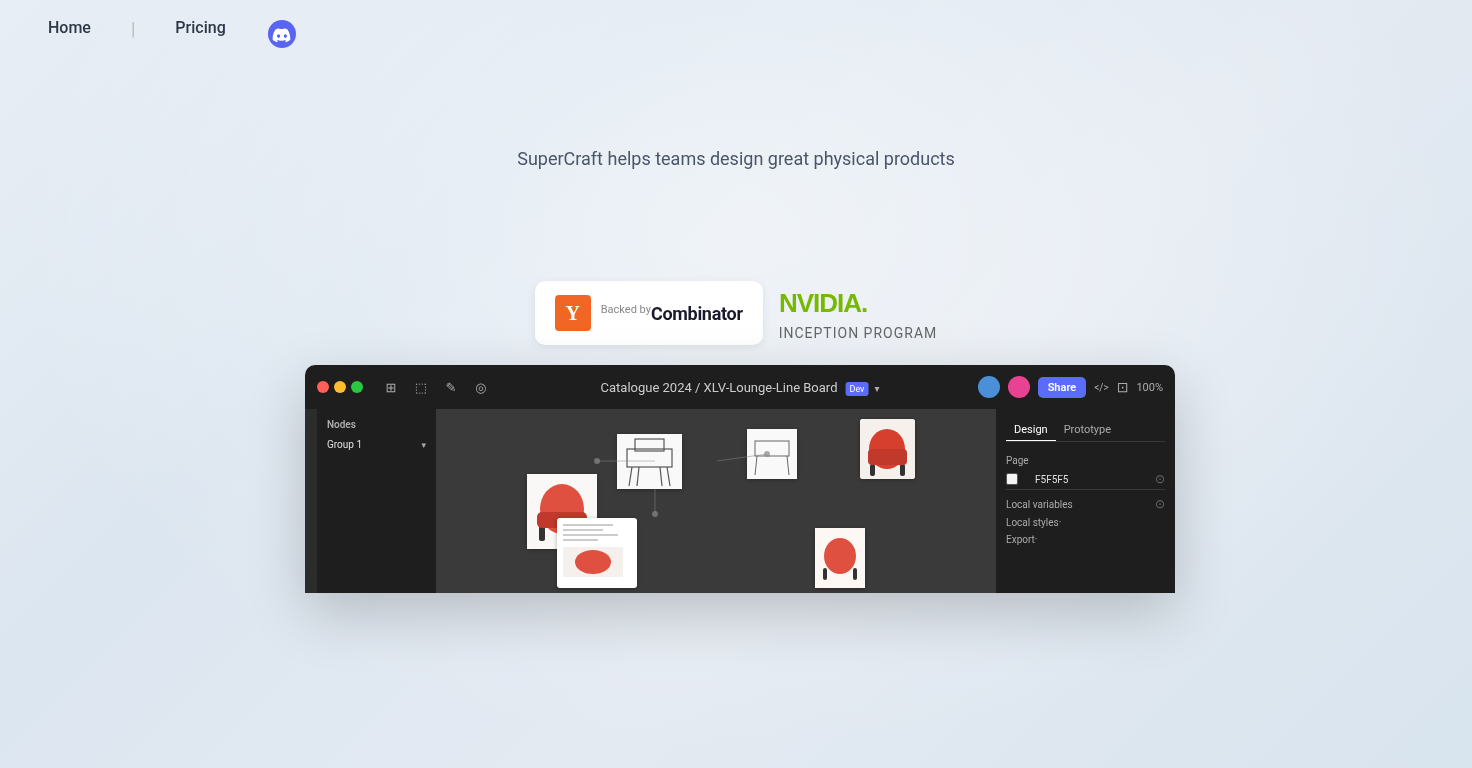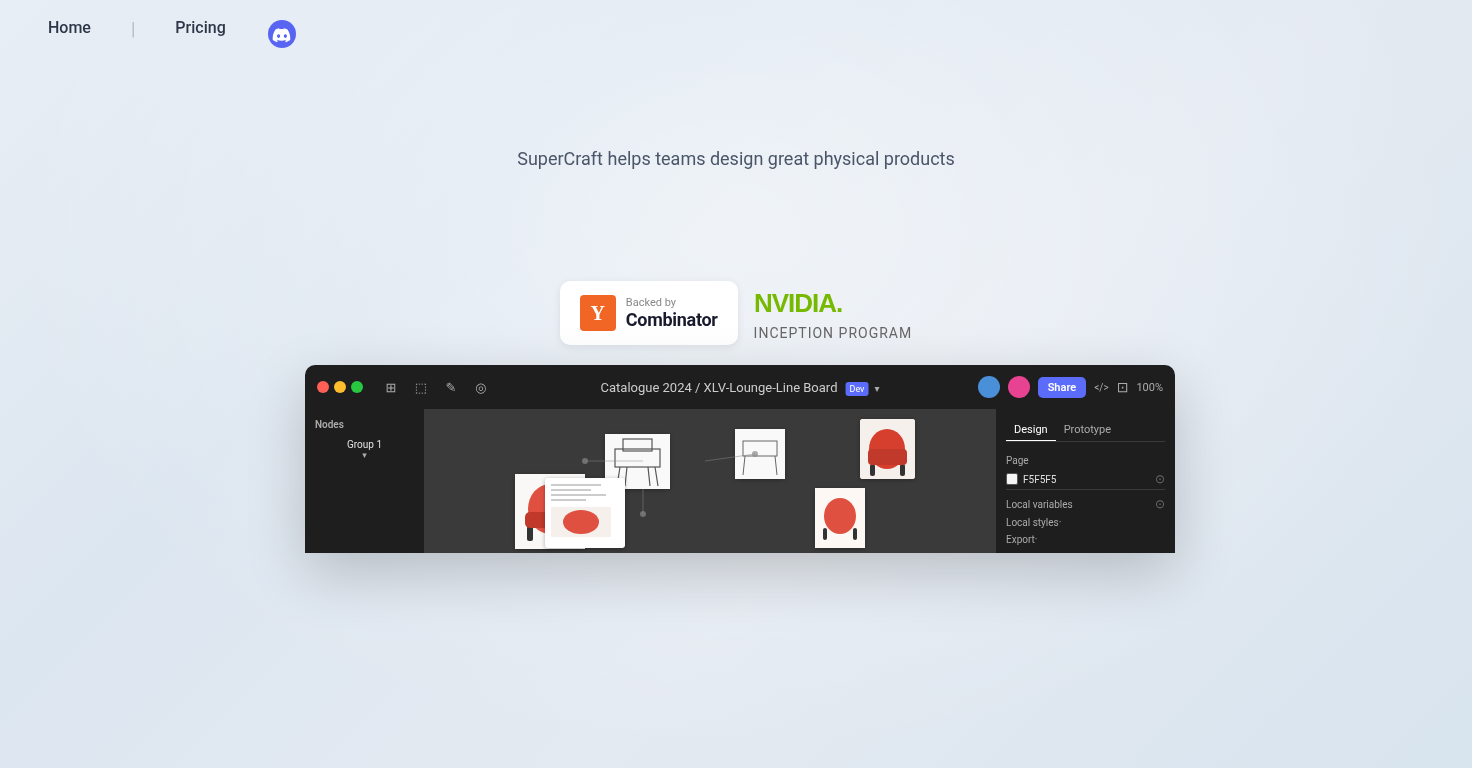--- a/index.html
+++ b/index.html
@@ -146,21 +146,20 @@
       align-items: center;
       justify-content: center;
       color: white;
       font-weight: 900;
       font-size: 20px;
       font-family: Georgia, serif;
     }
 
     .yc-text {
       display: flex;
-      flex-direction: column;
     }
 
     .yc-backed {
       font-size: 11px;
       color: #888;
       font-weight: 400;
     }
 
     .yc-name {
       font-size: 18px;
@@ -262,22 +261,23 @@
       border-radius: 5px;
     }
 
     .figma-percent {
       color: #ababab;
       font-size: 11px;
     }
 
     .figma-body {
       display: flex;
-      height: 144px;
+      height: 184px;
       background: #2c2c2c;
+      padding-left: 12px;
     }
 
     .figma-left-panel {
       width: 120px;
       background: #1e1e1e;
       padding: 10px;
       border-right: 1px solid #3a3a3a;
     }
 
     .figma-panel-title {
@@ -287,21 +287,20 @@
       margin-bottom: 6px;
     }
 
     .figma-panel-item {
       color: #e0e0e0;
       font-size: 10px;
       padding: 3px 0;
       display: flex;
       align-items: center;
       justify-content: space-between;
-      flex-direction: column;
     }
 
     .figma-canvas {
       flex: 1;
       background: #3a3a3a;
       position: relative;
       overflow: hidden;
     }
 
     .figma-canvas-content {
@@ -517,21 +516,21 @@
     <div class="figma-right-panel">
       <div class="figma-tabs">
         <div class="figma-tab figma-tab-active">Design</div>
         <div class="figma-tab">Prototype</div>
       </div>
       <div class="figma-prop-row">
         <span class="figma-prop-label">Page</span>
         <span class="figma-prop-value"></span>
       </div>
       <div style="display:flex; justify-content:space-between; align-items:center; padding:3px 0; border-bottom:1px solid #3a3a3a; margin-bottom:4px;">
-        <div style="display:flex;align-items:center;gap:5px;">
+        <div style="display:flex;align-items:center;gap:17px;">
           <div style="width:12px;height:12px;background:#f5f5f5;border:1px solid #555;border-radius:2px;"></div>
           <span class="figma-prop-value">F5F5F5</span>
         </div>
         <span style="color:#6a6a6a;font-size:12px;">⊙</span>
       </div>
       <div class="figma-prop-row">
         <span class="figma-prop-label">Local variables</span>
         <span style="color:#6a6a6a;font-size:12px;">⊙</span>
       </div>
       <div class="figma-prop-row">

